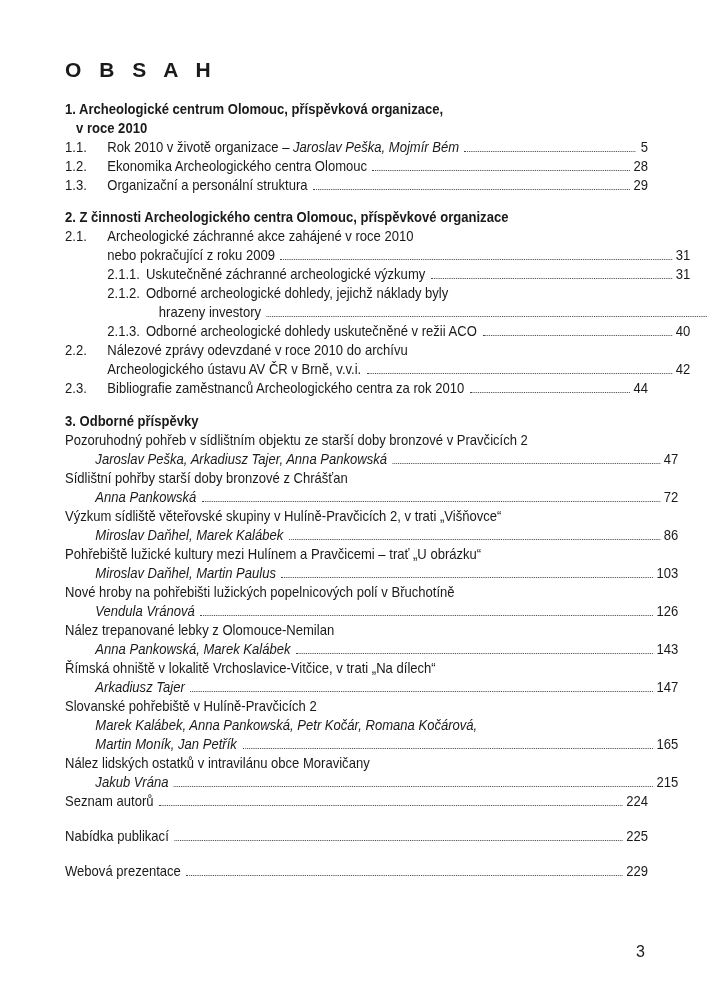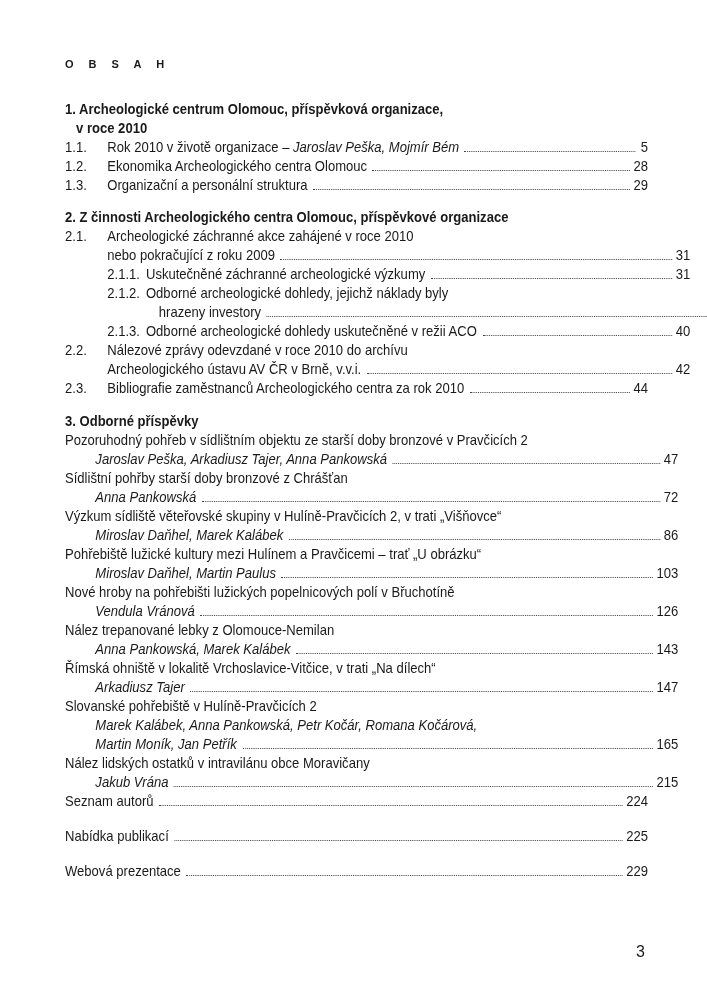--- a/index.html
+++ b/index.html
@@ -3,21 +3,21 @@
 <meta charset="utf-8">
 <style>
   html, body { margin: 0; padding: 0; }
   body {
     width: 707px; height: 1000px; background: #ffffff; position: relative; overflow: hidden;
     font-family: "Liberation Sans", sans-serif; color: #1a1a1a;
   }
   .page { position: absolute; left: 65px; top: 0; width: 583px; }
   .title {
     position: absolute; top: 58px; left: 0;
-    font-weight: bold; font-size: 11px; letter-spacing: 6px;
+    font-weight: bold; font-size: 21px; letter-spacing: 6px;
   }
   .row {
     position: absolute; left: 0; right: 0; height: 19px;
     font-size: 14.2px; line-height: 19px; white-space: nowrap;
     display: flex; align-items: baseline;
     transform: scaleX(0.92); transform-origin: left center; width: 108.7%;
   }
   .row.bold { font-weight: bold; }
   .num { display: inline-block; width: 46px; flex: none; }
   .txt { flex: none; }

